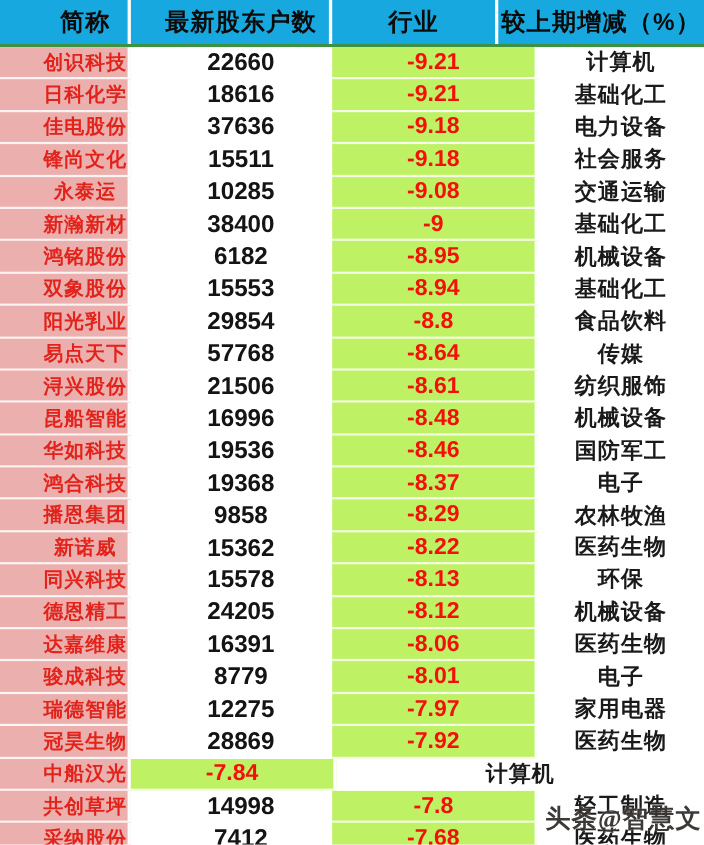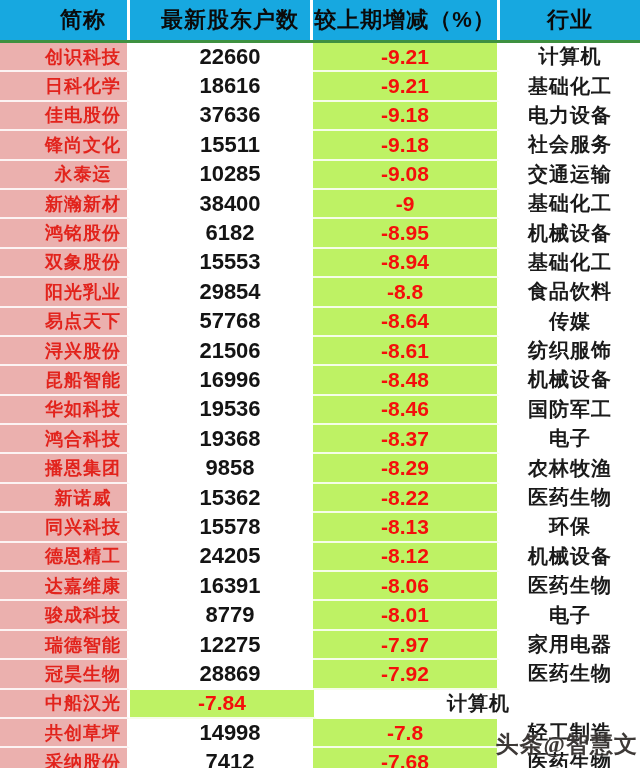--- a/index.html
+++ b/index.html
@@ -32,21 +32,21 @@
     box-sizing: border-box;
     border-right: 3px solid #ffffff;
   }
   .hcell:last-child { border-right: none; }
   .green-divider {
     height: 3px;
     width: 640px;
     background: #3E9140;
   }
   
-  .c1 { width: 130px; padding-left: 39px; }
+  .c1 { width: 119px; padding-left: 39px; }
   .c2 { width: 183px; padding-left: 20px; }
   .c3 { width: 187px; }
   .c4 { flex: 1; }
   
   .tbody { width: 640px; }
   .row {
     display: flex;
     height: 29.4px;
     box-sizing: border-box;
   }
@@ -102,22 +102,22 @@
   }
 </style>
 </head>
 <body>
 
 <div class="page">
 
   <div class="header">
     <div class="hcell c1">简称</div>
     <div class="hcell c2">最新股东户数</div>
+    <div class="hcell c4">行业</div>
     <div class="hcell c3">较上期增减（%）</div>
-    <div class="hcell c4">行业</div>
   </div>
 
   <div class="green-divider"></div>
 
   <div class="tbody">
   <div class="row">
     <div class="cell c1 name">创识科技</div>
     <div class="cell c2 holders">22660</div>
     <div class="cell c3 change">-9.21</div>
     <div class="cell c4 industry">计算机</div>

